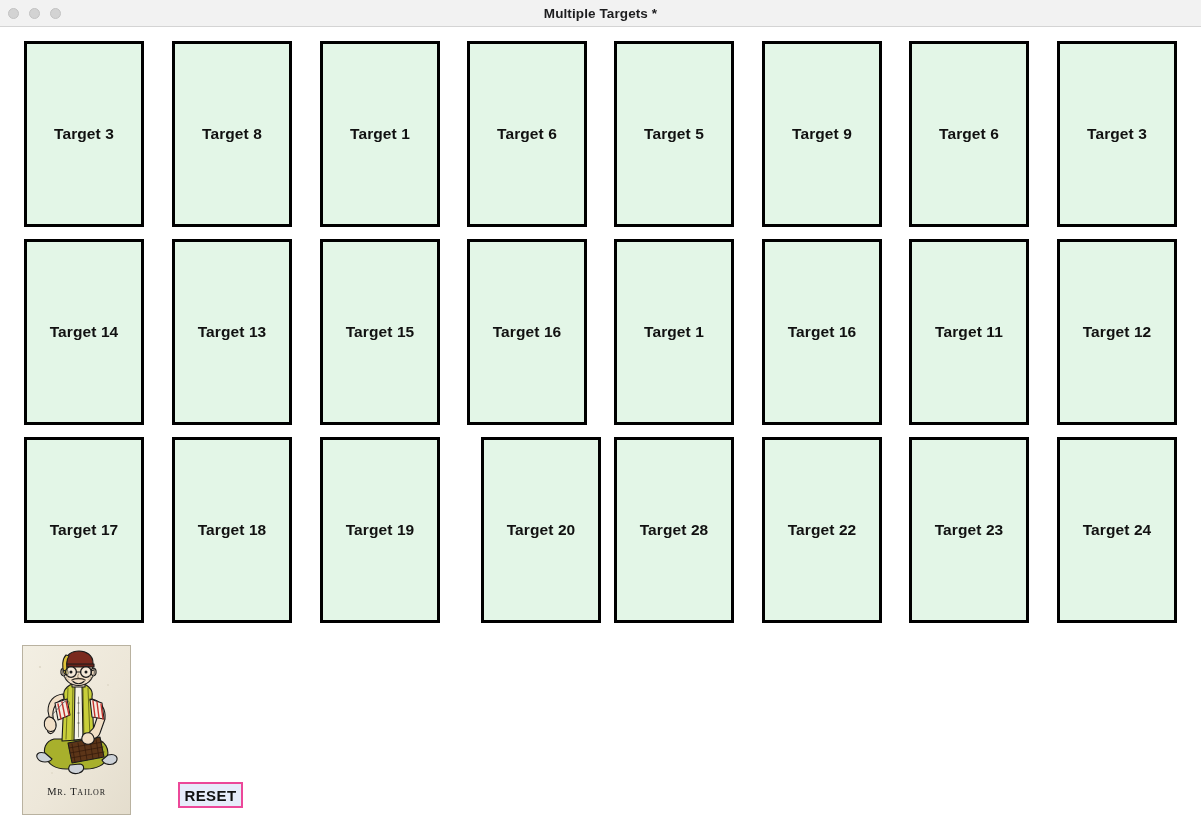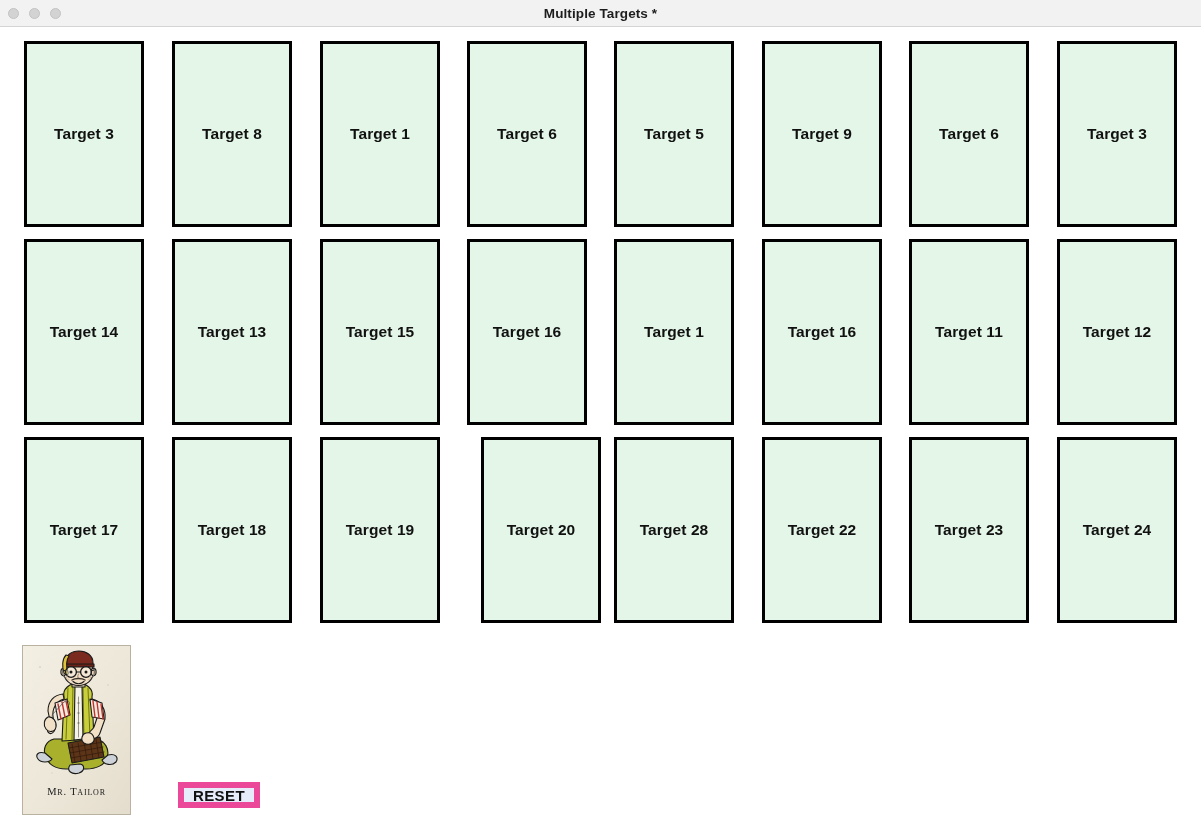--- a/index.html
+++ b/index.html
@@ -115,24 +115,24 @@
     width: 127px;
     height: 170px;
   }
   #tailor-card svg { display: block; }
 
   
   #reset-button {
     position: absolute;
     left: 178px;
     top: 754px;
-    width: 82px;
+    width: 65px;
     height: 26px;
     background: #e6ecfa;
-    border: 6px solid #ec4899;
+    border: 2px solid #ec4899;
     box-sizing: border-box;
     display: flex;
     align-items: center;
     justify-content: center;
     cursor: pointer;
     padding: 0;
     font-family: "Liberation Sans", sans-serif;
   }
   #reset-button .btn-label {
     font-size: 15px;

